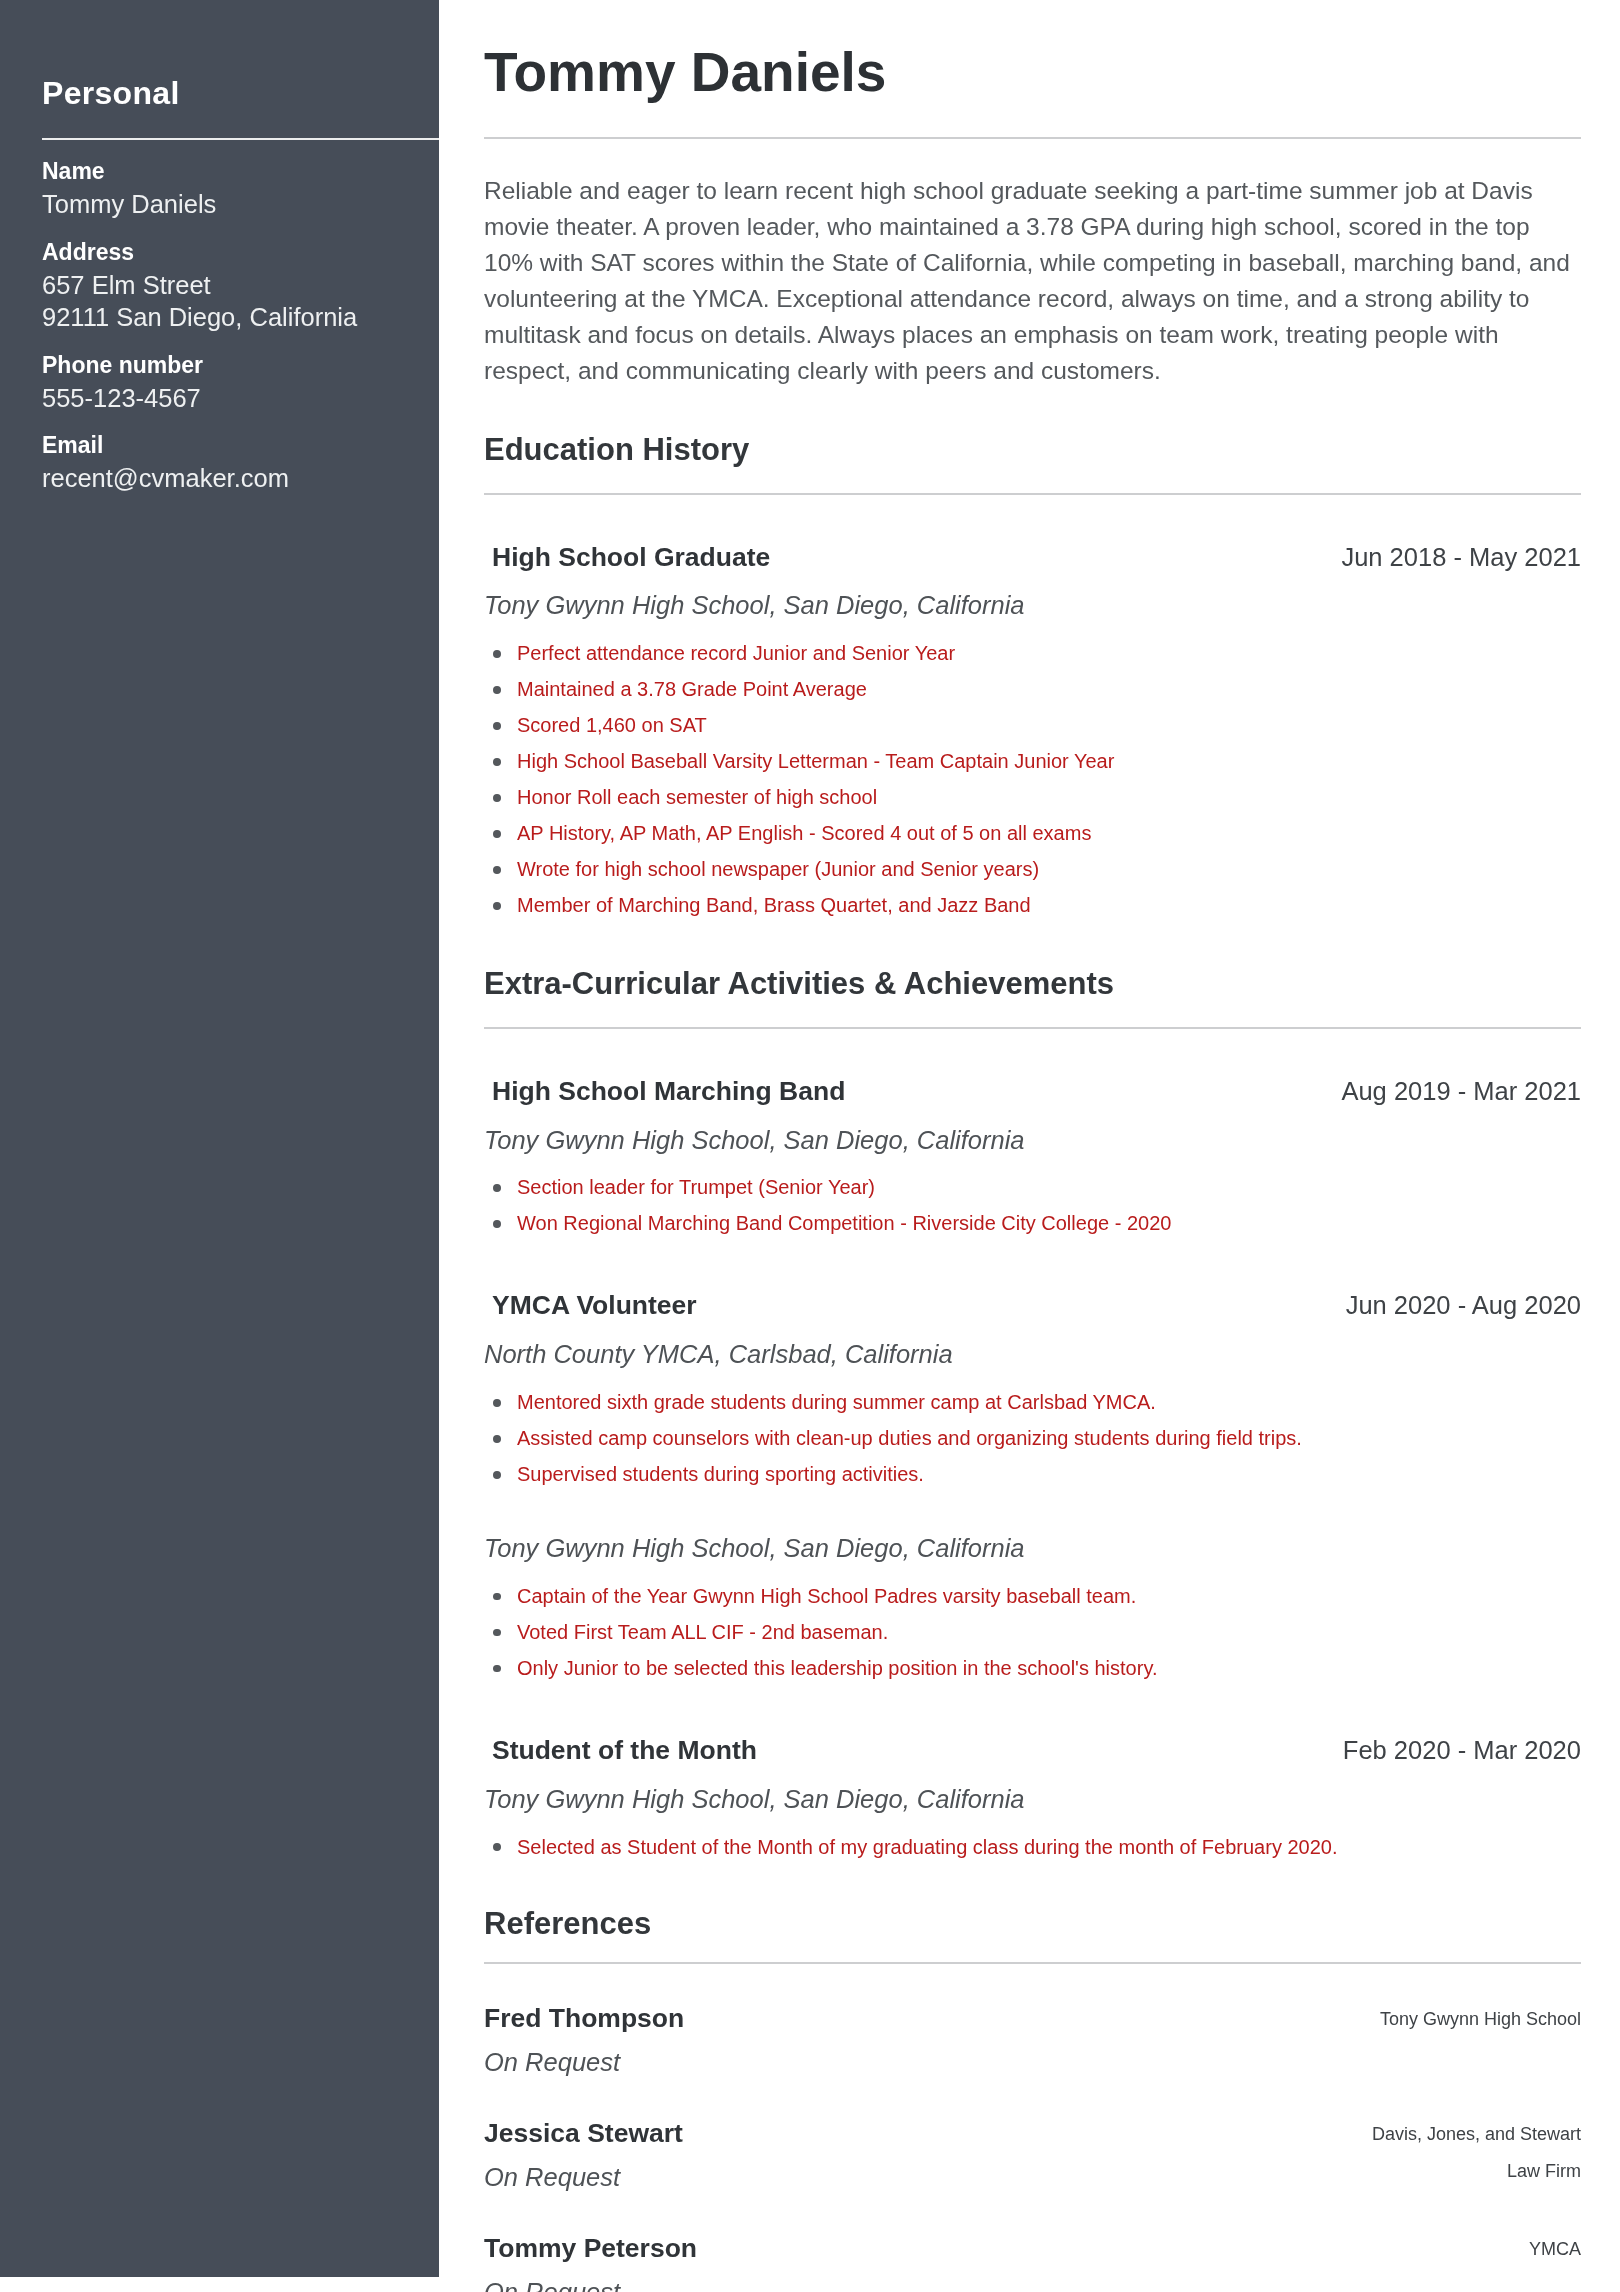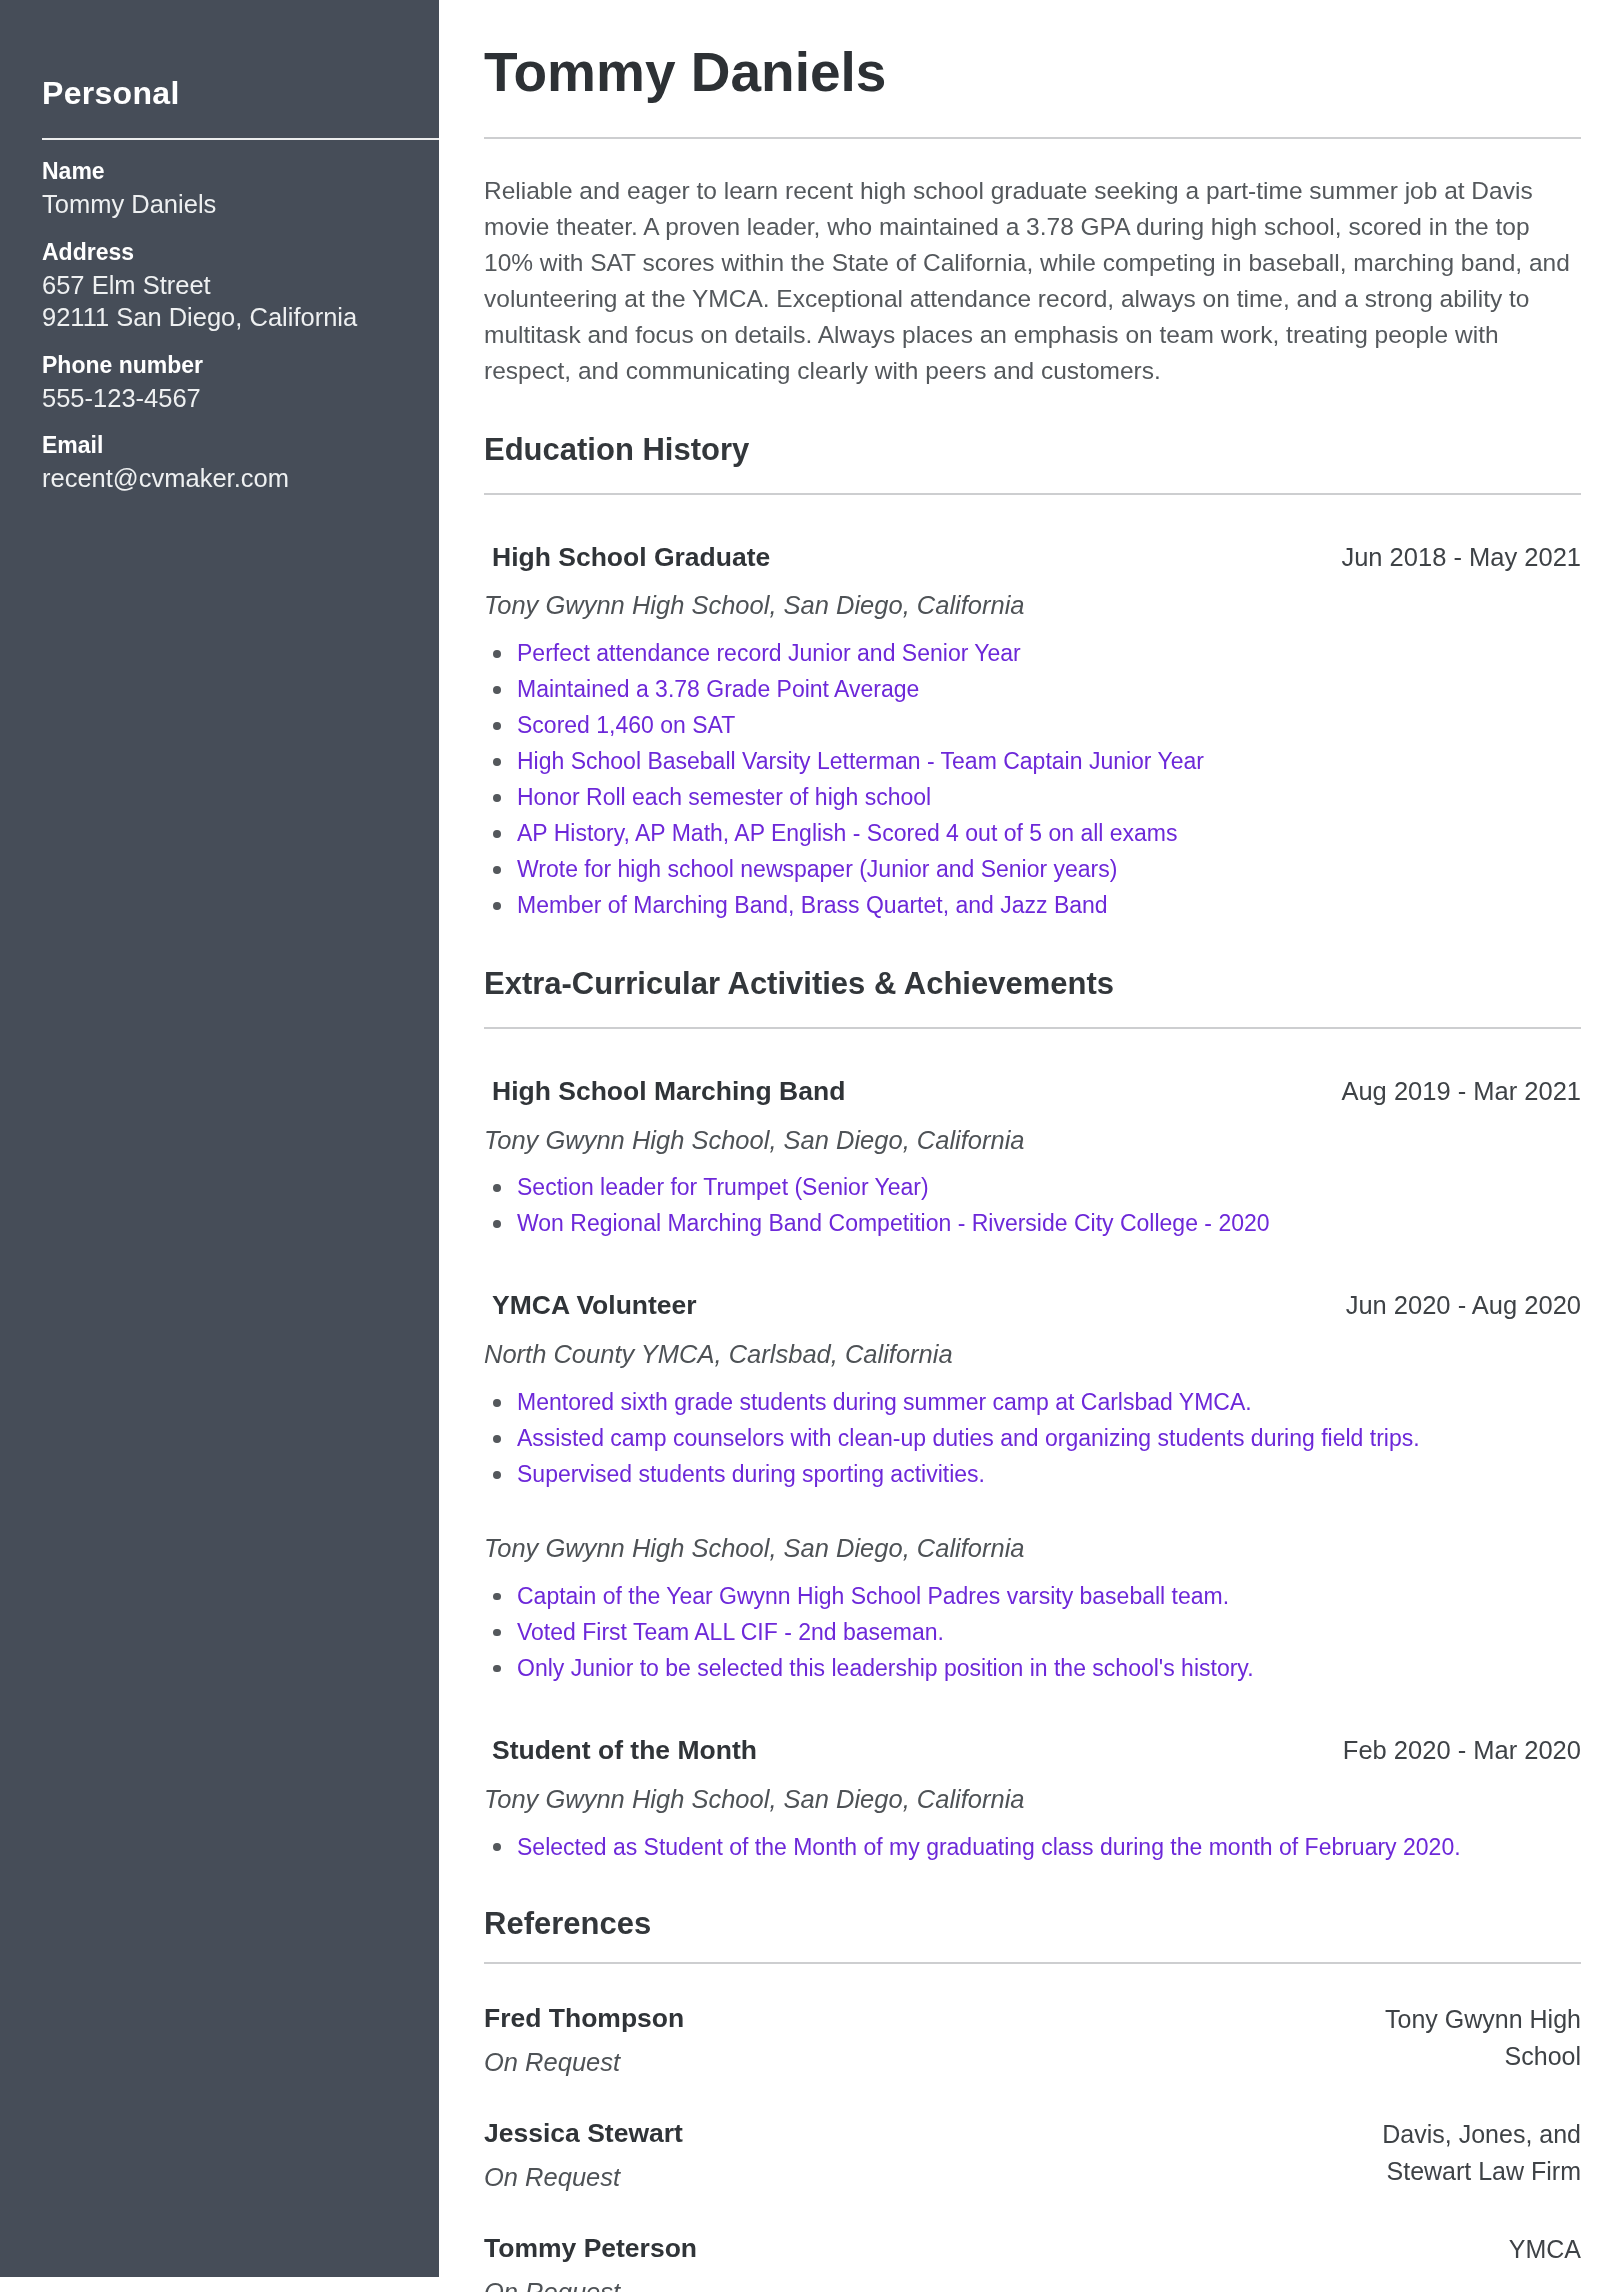--- a/index.html
+++ b/index.html
@@ -36,32 +36,32 @@
   section h2{margin:41px 0 0 0;font-size:31px;line-height:39px;font-weight:700;color:var(--heading-text);}
   .section-divider{margin-top:23.5px;}
 
   .entry{margin-top:37px;}
   .entry + .entry{margin-top:39px;}
   .entry-head{display:flex;justify-content:space-between;align-items:baseline;}
   .entry-head h3{margin:8px;font-size:26.5px;line-height:35px;font-weight:700;color:#303438;}
   .entry-date{font-size:25.5px;line-height:35px;color:var(--date-text);white-space:nowrap;}
   .subtitle{margin-top:5.9px;font-style:italic;font-size:25.5px;line-height:35px;color:#4e5256;}
   .entry ul{list-style:none;margin:11.8px 0 0 0;padding:0;}
-  .entry li{position:relative;padding-left:33px;font-size:23px;line-height:36px;color:#6d28d9;}
+  .entry li{position:relative;padding-left:33px;font-size:20px;line-height:36px;color:#b91c1c;}
   .entry li::before{content:"";position:absolute;left:8.8px;top:14.7px;width:7.8px;height:7.8px;
                     border-radius:50%;background:#54585c;}
 
   
   .refs-heading{margin-top:39px;}
   .refs-divider{margin-top:19.6px;}
   .ref-row{display:flex;justify-content:space-between;margin-top:37px;}
   .ref-left{max-width:784px;}
   .ref-name{font-size:26.5px;line-height:35px;font-weight:700;color:#303438;}
   .ref-availability{margin-top:9.8px;font-style:italic;font-size:25.5px;line-height:33px;color:#4e5256;}
-  .ref-org{width:227px;text-align:right;font-size:25px;line-height:37px;color:var(--date-text);}
+  .ref-org{width:227px;text-align:right;font-size:18px;line-height:37px;color:var(--date-text);}
 </style>
 </head>
 <body>
 
 <div class="page">
 
   <aside class="sidebar">
     <h2>Personal</h2>
     <div class="sb-divider"></div>
 

